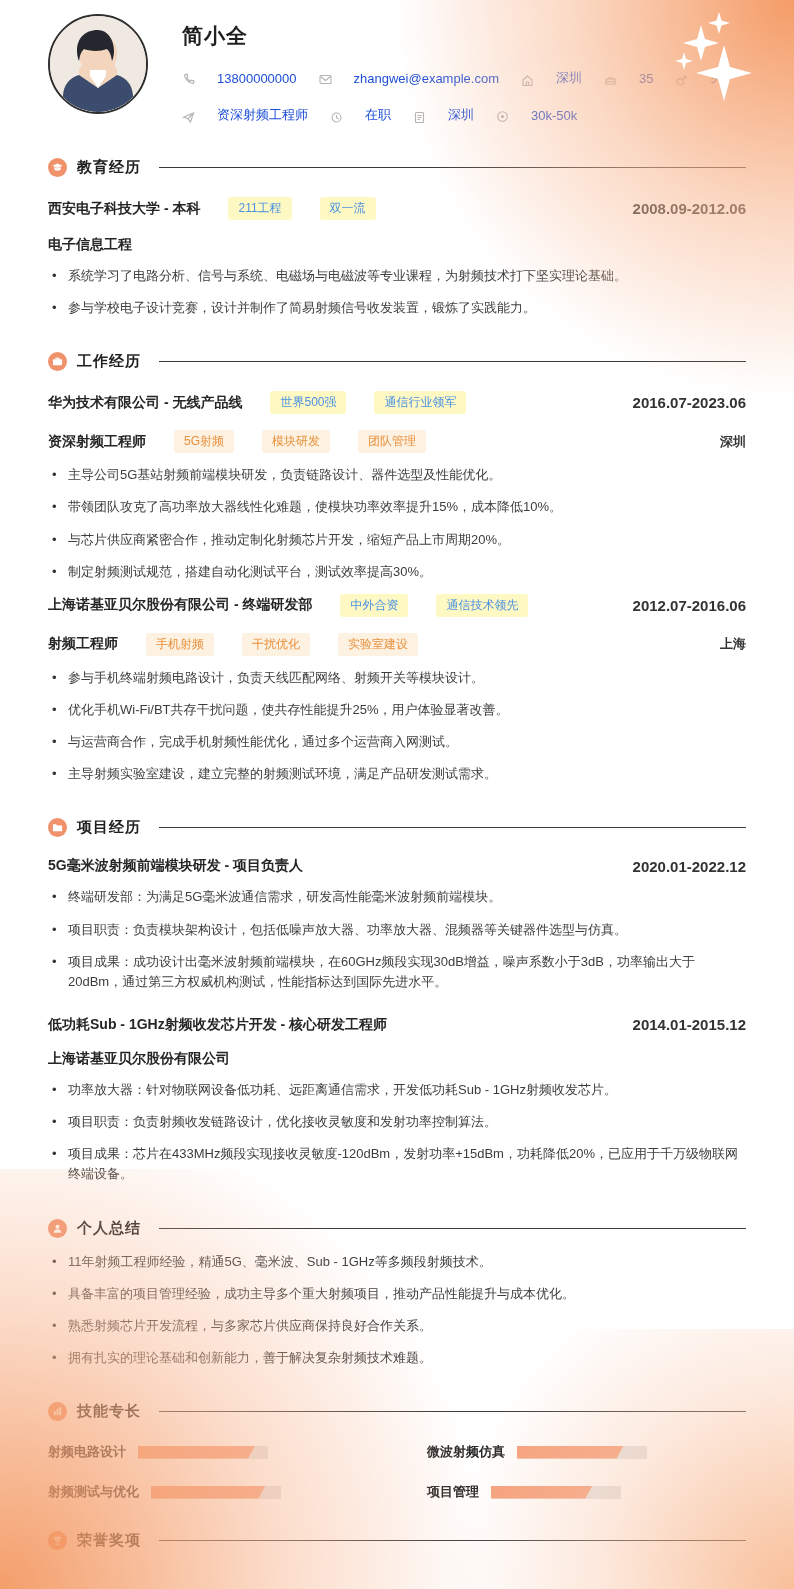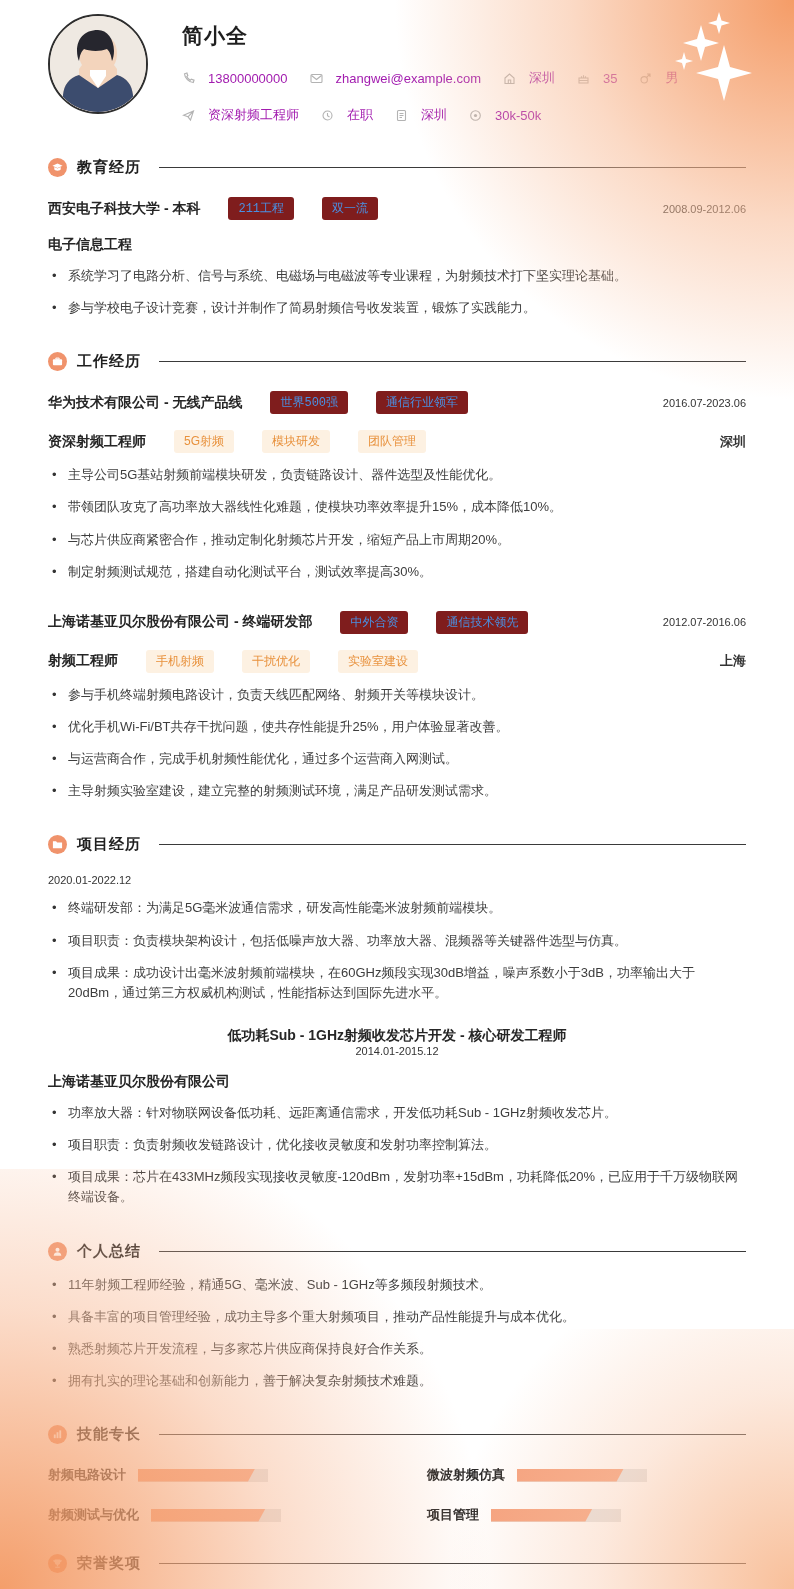--- a/index.html
+++ b/index.html
@@ -17,39 +17,39 @@
   .corner-br { bottom:0; right:0; width:420px; height:260px;
     background:radial-gradient(circle at 100% 100%, rgba(246,170,120,0.75) 0%, rgba(249,200,170,0.4) 40%, rgba(255,255,255,0) 70%); }
   .sparkles { position:absolute; top:10px; right:28px; z-index:4; pointer-events:none; }
 
   
   .header { display:flex; align-items:flex-start; gap:34px; }
   .avatar { width:100px; height:100px; border-radius:50%; border:2px solid #2e2e2e; overflow:hidden; flex:0 0 auto; background:#efe9e2; }
   .head-info { padding-top:8px; }
   .name { font-size:21px; font-weight:700; color:#1f1f1f; letter-spacing:1px; }
   .contact-row { display:flex; align-items:center; gap:22px; margin-top:19px; }
-  .c-item { display:flex; align-items:center; gap:13px; font-size:13px; color:#a21caf; white-space:nowrap; }
+  .c-item { display:flex; align-items:flex-end; gap:22px; font-size:13px; color:#1d4ed8; white-space:nowrap; }
   .c-item svg { display:block; }
 
   
   .section { margin-top:34px; }
   .sec-head { display:flex; align-items:center; gap:10px; }
   .sec-icon { width:19px; height:19px; border-radius:50%; background:#f0936c; display:flex; align-items:center; justify-content:center; flex:0 0 auto; }
   .sec-icon svg { display:block; }
   .sec-title { font-size:15px; font-weight:700; color:#1f1f1f; letter-spacing:1px; }
   .sec-line { flex:1; height:1px; background:#3a3a3a; margin-left:8px; }
 
   .entry-row { display:flex; align-items:center; margin-top:20px; }
   .entry-left { display:flex; align-items:center; gap:28px; flex:1; min-width:0; }
   .entry-title { font-size:14px; font-weight:700; color:#262626; white-space:nowrap; }
-  .entry-date { font-size:11px; font-weight:400; color:#333; white-space:nowrap; }
+  .entry-date { font-size:15px; font-weight:700; color:#333; white-space:nowrap; }
   .entry-loc { font-size:13px; font-weight:700; color:#333; white-space:nowrap; }
   .sub-row { margin-top:16px; }
   .tag { font-size:12px; padding:3px 10px; border-radius:3px; white-space:nowrap; }
-  .tag-blue { background:#7f1d1d; color:#4a90e2;font-family:Liberation Mono, monospace; }
+  .tag-blue { background:#fef9c3; color:#4a90e2; }
   .tag-orange { background:#fdf1e2; color:#e8913c; }
 
   ul.bullets { list-style:none; margin-top:6px; }
   ul.bullets li { position:relative; padding-left:20px; font-size:13px; color:#3d3d3d; line-height:1.55; margin-top:12px; }
   ul.bullets li::before { content:"•"; position:absolute; left:4px; top:0; color:#333; }
 
   
   .skill-grid { display:grid; grid-template-columns:1fr 1fr; column-gap:60px; row-gap:22px; margin-top:22px; }
   .skill-row { display:flex; align-items:center; gap:12px; }
   .skill-name { font-size:13px; font-weight:700; color:#262626; white-space:nowrap; }
@@ -210,21 +210,21 @@
         </div>
         <span class="entry-loc">深圳</span>
       </div>
       <ul class="bullets">
         <li>主导公司5G基站射频前端模块研发，负责链路设计、器件选型及性能优化。</li>
         <li>带领团队攻克了高功率放大器线性化难题，使模块功率效率提升15%，成本降低10%。</li>
         <li>与芯片供应商紧密合作，推动定制化射频芯片开发，缩短产品上市周期20%。</li>
         <li>制定射频测试规范，搭建自动化测试平台，测试效率提高30%。</li>
       </ul>
 
-      <div class="entry-row" style="margin-top:29px;">
+      <div class="entry-row" style="margin-top:12px;">
         <div class="entry-left">
           <span class="entry-title">上海诺基亚贝尔股份有限公司 - 终端研发部</span>
           <span class="tag tag-blue">中外合资</span>
           <span class="tag tag-blue">通信技术领先</span>
         </div>
         <span class="entry-date">2012.07-2016.06</span>
       </div>
       <div class="entry-row sub-row">
         <div class="entry-left">
           <span class="entry-title">射频工程师</span>
@@ -247,29 +247,32 @@
         <span class="sec-icon">
           <svg width="11" height="11" viewBox="0 0 12 12" fill="#fff">
               <path d="M1 2.5h3.5l1 1.3H11v6.2H1z"></path>
             </svg>
         </span>
         <span class="sec-title">项目经历</span>
         <span class="sec-line"></span>
       </div>
 
       <div class="entry-row">
+        <div class="entry-left">
+          <span class="entry-title">5G毫米波射频前端模块研发 - 项目负责人</span>
+        </div>
         <span class="entry-date">2020.01-2022.12</span>
       </div>
       <ul class="bullets">
         <li>终端研发部：为满足5G毫米波通信需求，研发高性能毫米波射频前端模块。</li>
         <li>项目职责：负责模块架构设计，包括低噪声放大器、功率放大器、混频器等关键器件选型与仿真。</li>
         <li>项目成果：成功设计出毫米波射频前端模块，在60GHz频段实现30dB增益，噪声系数小于3dB，功率输出大于20dBm，通过第三方权威机构测试，性能指标达到国际先进水平。</li>
       </ul>
 
-      <div class="entry-row" style="margin-top:24px;flex-direction:column;">
+      <div class="entry-row" style="margin-top:24px;">
         <div class="entry-left">
           <span class="entry-title">低功耗Sub - 1GHz射频收发芯片开发 - 核心研发工程师</span>
         </div>
         <span class="entry-date">2014.01-2015.12</span>
       </div>
       <div class="entry-row sub-row">
         <span class="entry-title">上海诺基亚贝尔股份有限公司</span>
       </div>
       <ul class="bullets">
         <li>功率放大器：针对物联网设备低功耗、远距离通信需求，开发低功耗Sub - 1GHz射频收发芯片。</li>

